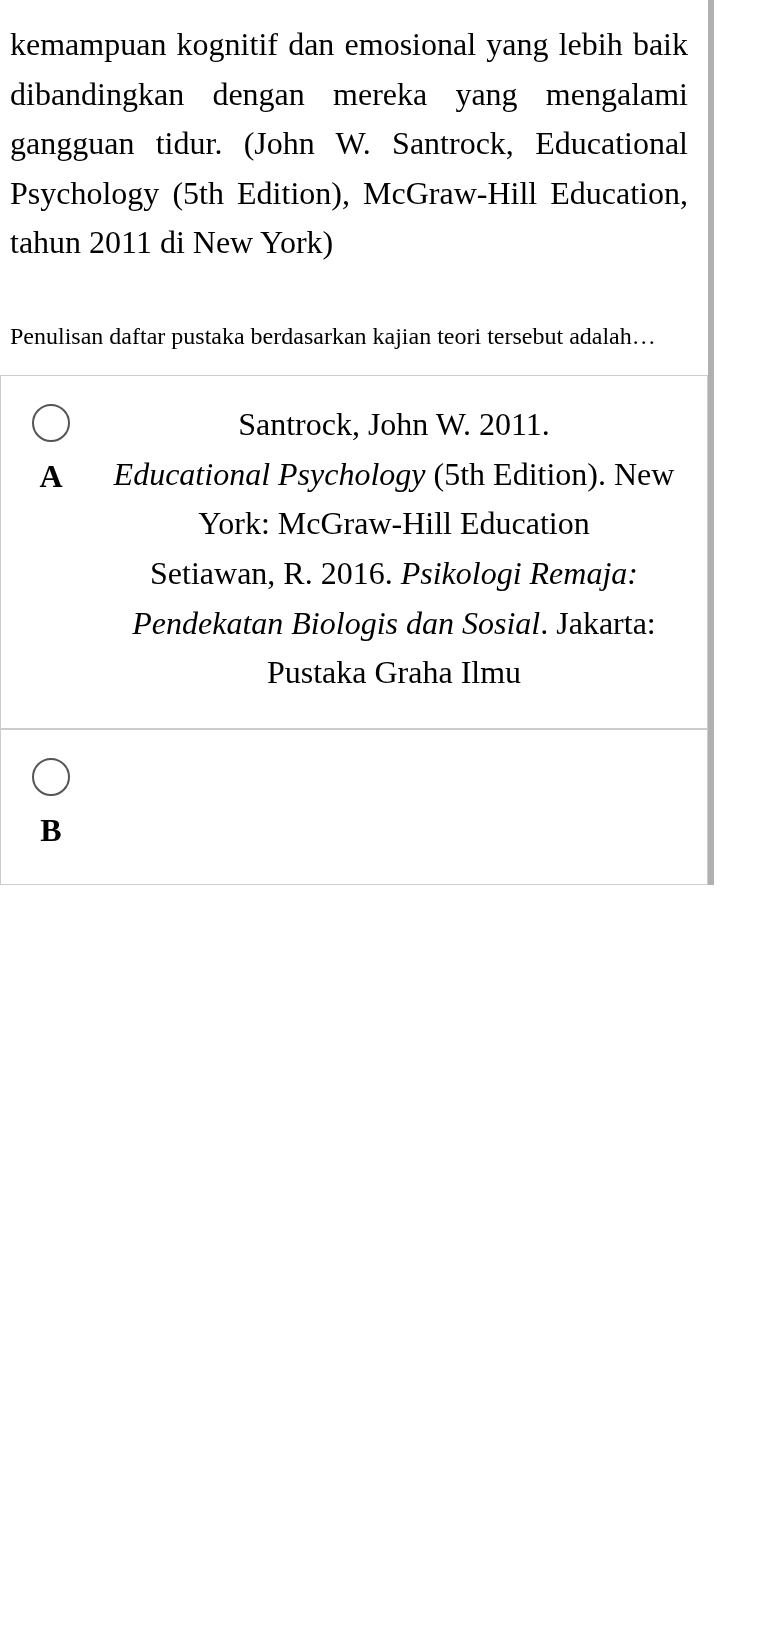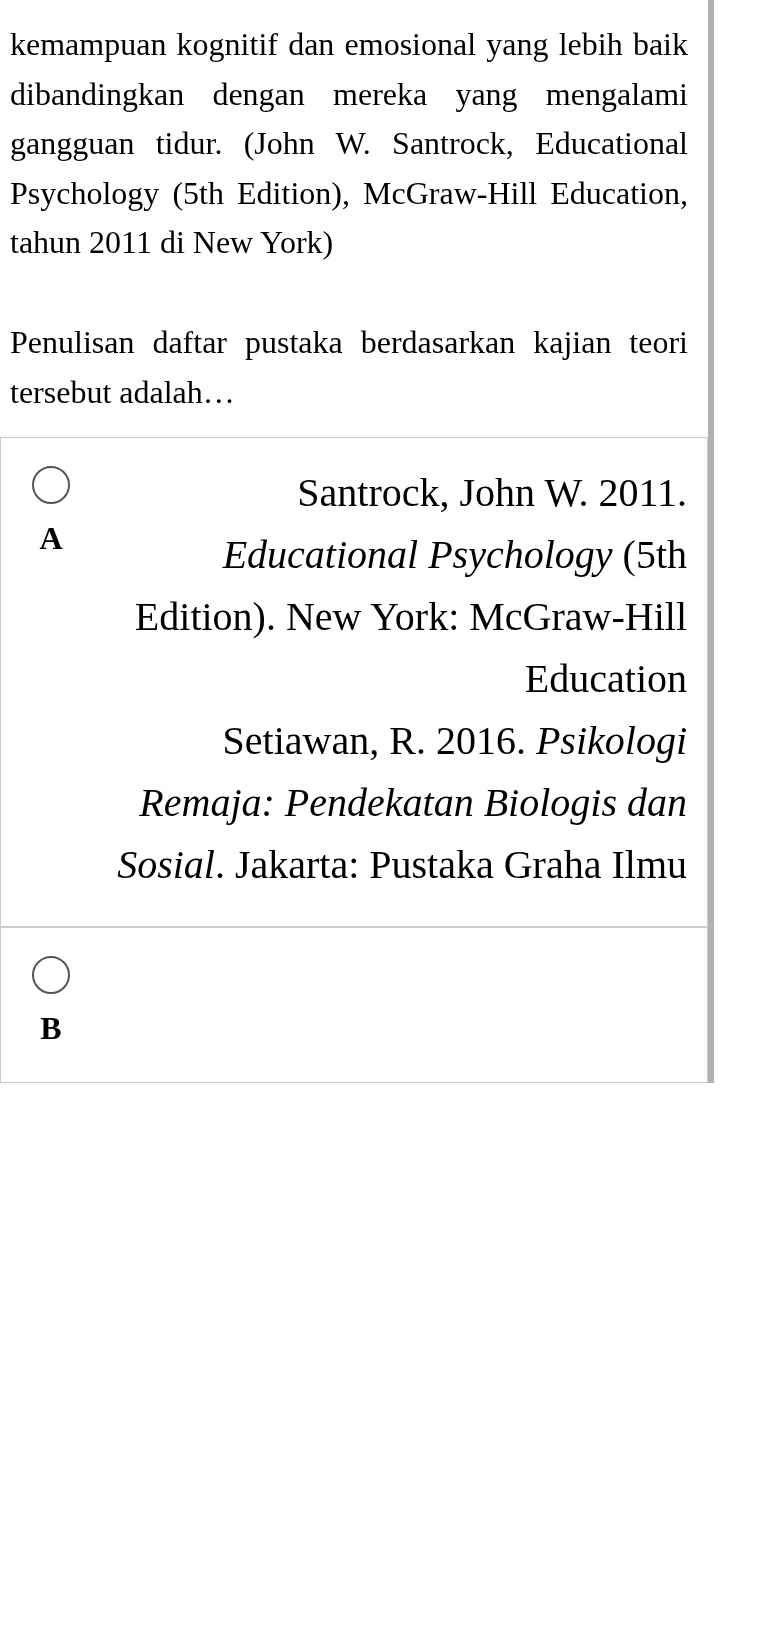--- a/index.html
+++ b/index.html
@@ -30,21 +30,21 @@
       padding: 20px 20px 20px 10px;
       text-align: justify;
       font-size: 32px;
       line-height: 1.55;
       border-right: 6px solid #b0b0b0;
     }
 
     .question-text {
       padding: 30px 20px 20px 10px;
       text-align: justify;
-      font-size: 32px;
+      font-size: 24px;
       line-height: 1.55;
       border-right: 6px solid #b0b0b0;
     }
 
     .options-container {
       border-right: 6px solid #b0b0b0;
     }
 
     .option-item {
       display: flex;
@@ -77,23 +77,23 @@
 
     .option-label {
       font-size: 32px;
       font-weight: bold;
       color: #000000;
       margin-top: 4px;
     }
 
     .option-content {
       flex: 1;
-      font-size: 40px;
+      font-size: 32px;
       line-height: 1.55;
-      text-align: right;
+      text-align: center;
       padding-left: 10px;
     }
 
     .option-content em {
       font-style: italic;
     }
   </style>
 </head>
 <body>
 

